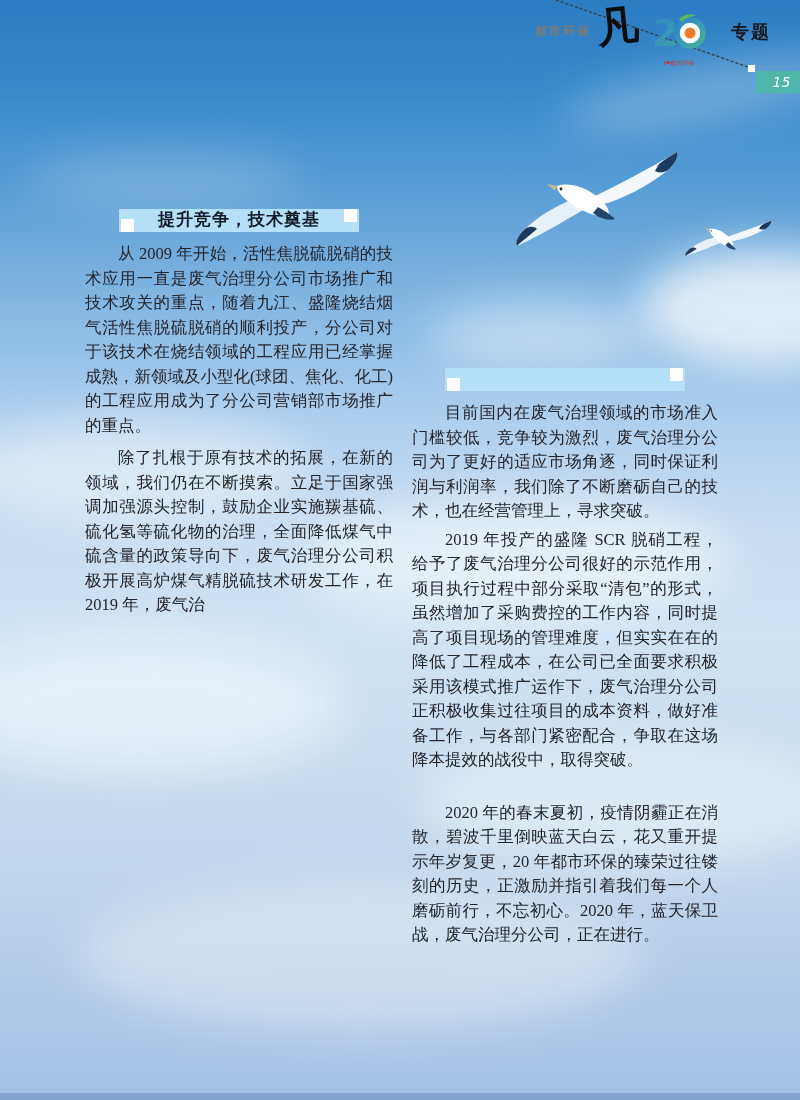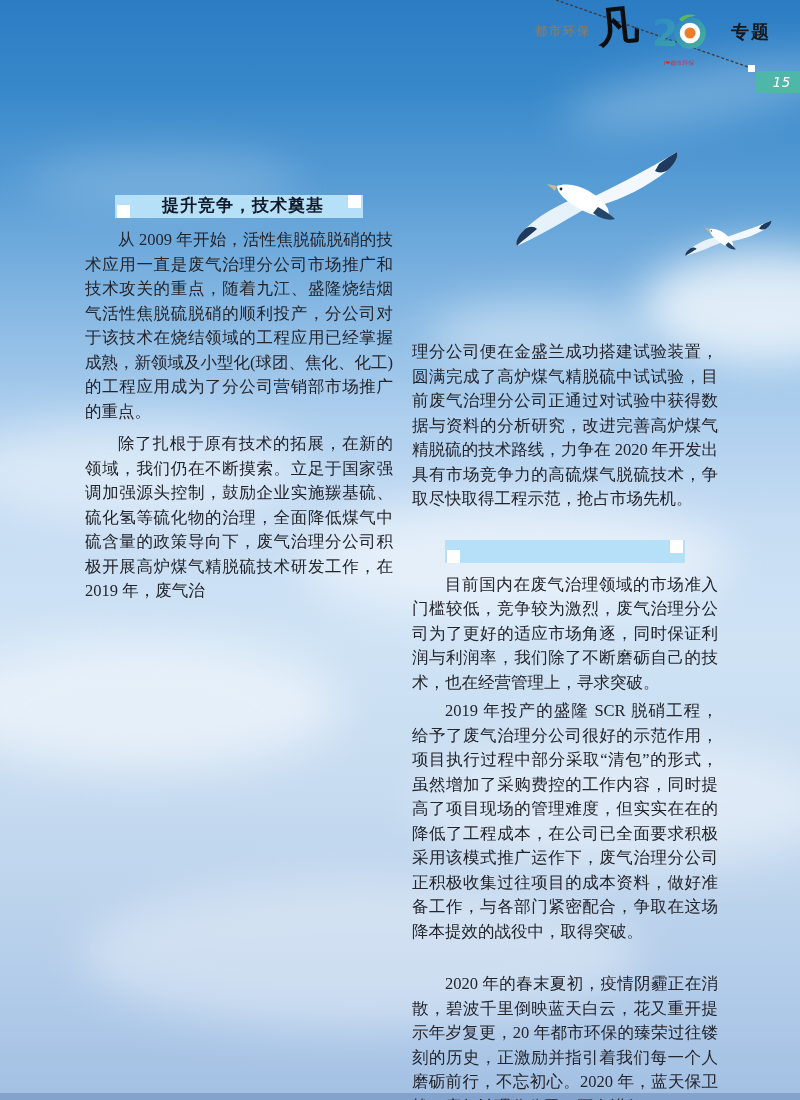--- a/index.html
+++ b/index.html
@@ -46,21 +46,21 @@
         line-height:24.5px;color:#24242b;}
   #col1{left:85px;top:169px;width:308px;}
   #col2{left:412px;top:340px;width:306px;}
   .col p{margin:0;}
   .ind{text-indent:2em;}
   .band{position:relative;width:240px;height:23px;display:flex;align-items:center;
         justify-content:center;font-size:17px;font-weight:bold;color:#121a2a;
         font-family:"Liberation Sans",sans-serif;letter-spacing:1px;}
   .notch-l{position:absolute;left:2px;bottom:0;width:13px;height:13px;background:#fff;}
   .notch-r{position:absolute;right:2px;top:0;width:13px;height:13px;background:#fff;}
-  .band1{margin:26px auto 10px auto;padding-left:8px;}
+  .band1{margin:40px auto 10px auto;}
   .band2{margin:28px auto 10px auto;}
   .mt8{margin-top:8px !important;}
   .mt4{margin-top:4px !important;}
   .mt28{margin-top:28px !important;}
 </style>
 </head>
 <body>
 
 <div class="page">
 
@@ -122,21 +122,20 @@
     <div class="band band1" style="background:#b5e0f7;">
       <span class="notch-l"></span>
       <span>提升竞争，技术奠基</span>
       <span class="notch-r"></span>
     </div>
     <p class="ind">从 2009 年开始，活性焦脱硫脱硝的技术应用一直是废气治理分公司市场推广和技术攻关的重点，随着九江、盛隆烧结烟气活性焦脱硫脱硝的顺利投产，分公司对于该技术在烧结领域的工程应用已经掌握成熟，新领域及小型化(球团、焦化、化工)的工程应用成为了分公司营销部市场推广的重点。</p>
     <p class="ind mt8">除了扎根于原有技术的拓展，在新的领域，我们仍在不断摸索。立足于国家强调加强源头控制，鼓励企业实施羰基硫、硫化氢等硫化物的治理，全面降低煤气中硫含量的政策导向下，废气治理分公司积极开展高炉煤气精脱硫技术研发工作，在 2019 年，废气治</p>
   </div>
 
   <div class="col" id="col2">
-    <p>理分公司便在金盛兰成功搭建试验装置，圆满完成了高炉煤气精脱硫中试试验，目前废气治理分公司正通过对试验中获得数据与资料的分析研究，改进完善高炉煤气精脱硫的技术路线，力争在 2020 年开发出具有市场竞争力的高硫煤气脱硫技术，争取尽快取得工程示范，抢占市场先机。</p>
     <div class="band band2" style="background:#b5e0f7;">
       <span class="notch-l"></span>
       <span class="notch-r"></span>
     </div>
     <p class="ind">目前国内在废气治理领域的市场准入门槛较低，竞争较为激烈，废气治理分公司为了更好的适应市场角逐，同时保证利润与利润率，我们除了不断磨砺自己的技术，也在经营管理上，寻求突破。</p>
     <p class="ind mt4">2019 年投产的盛隆 SCR 脱硝工程，给予了废气治理分公司很好的示范作用，项目执行过程中部分采取“清包”的形式，虽然增加了采购费控的工作内容，同时提高了项目现场的管理难度，但实实在在的降低了工程成本，在公司已全面要求积极采用该模式推广运作下，废气治理分公司正积极收集过往项目的成本资料，做好准备工作，与各部门紧密配合，争取在这场降本提效的战役中，取得突破。</p>
     <p class="ind mt28">2020 年的春末夏初，疫情阴霾正在消散，碧波千里倒映蓝天白云，花又重开提示年岁复更，20 年都市环保的臻荣过往镂刻的历史，正激励并指引着我们每一个人磨砺前行，不忘初心。2020 年，蓝天保卫战，废气治理分公司，正在进行。</p>
 
   </div>
 

